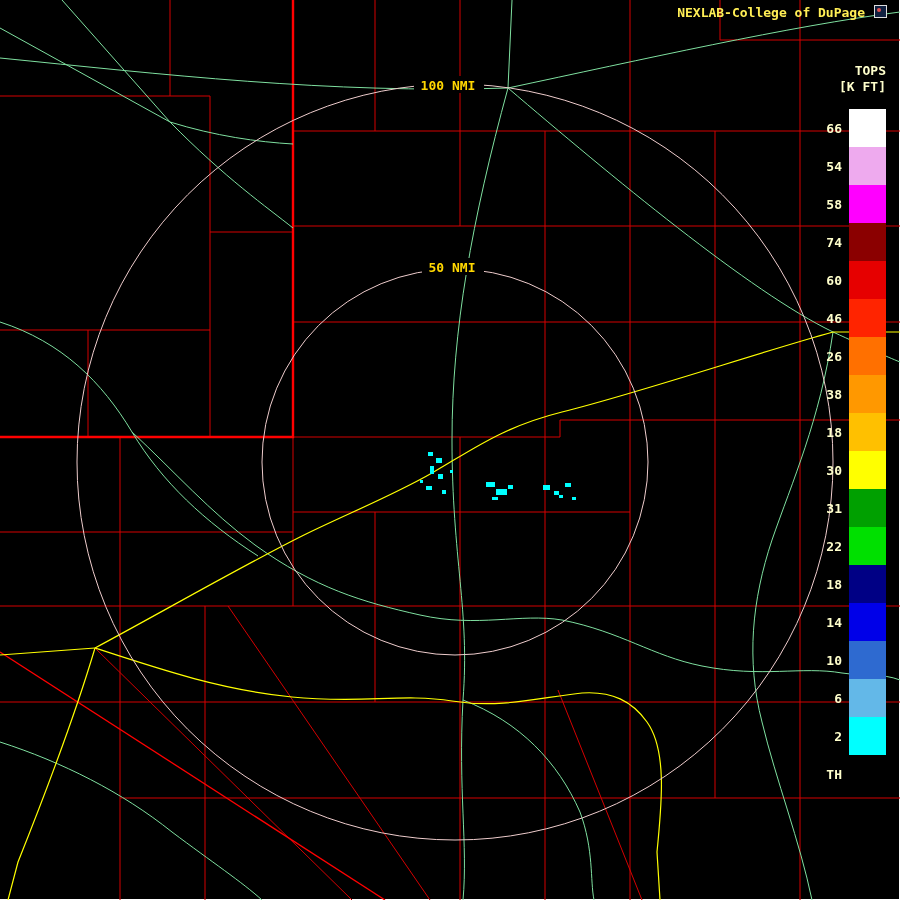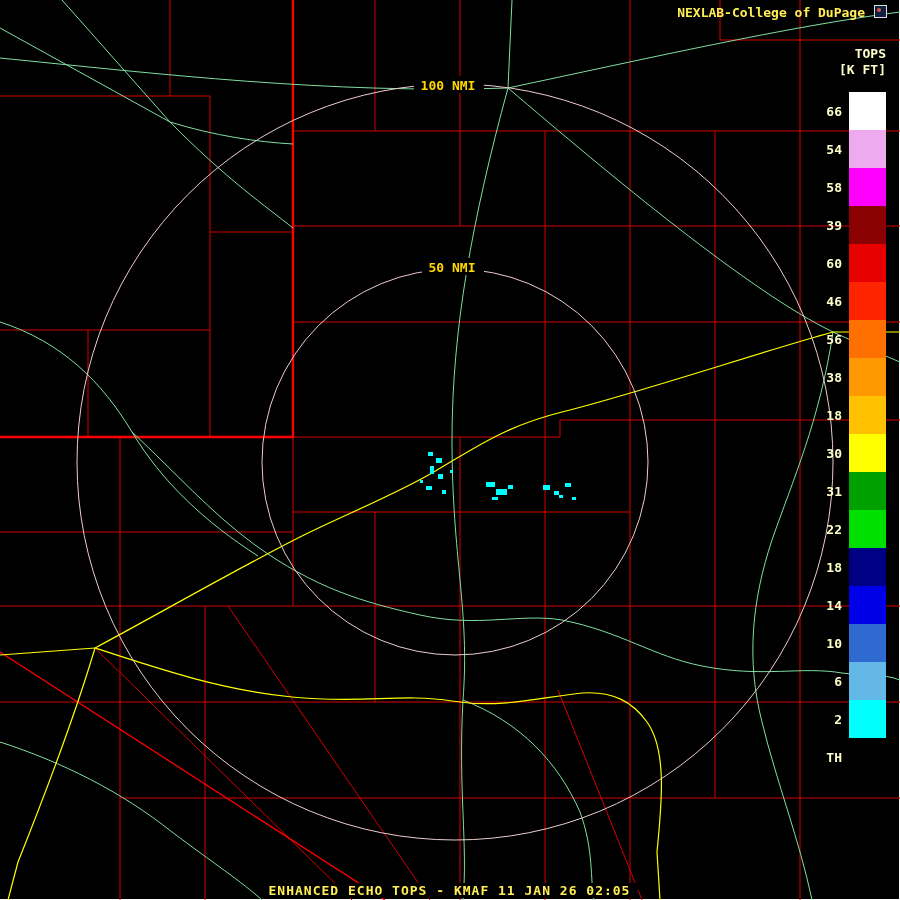--- a/index.html
+++ b/index.html
@@ -16,21 +16,21 @@
   .ring{stroke:var(--ring,#eecccc);stroke-width:1;fill:none}
   .echo rect{fill:var(--echo,#0ff)}
   .lblbg{fill:#000}
   .maplabel{fill:var(--label-text,#ffd700);font:bold 13px "DejaVu Sans Mono",monospace}
   .title{position:absolute;top:5px;right:34px;color:var(--header-text,#ffee55);
          font:bold 13px "DejaVu Sans Mono",monospace;white-space:nowrap}
   .img-icon{position:absolute;top:5px;right:12px;width:13px;height:13px;
             border:1px solid #ddd;background:#102040}
   .img-icon::after{content:"";position:absolute;left:2px;top:2px;width:4px;height:4px;
             background:#e05050;border-radius:50%}
-  .legend{position:absolute;top:46px;right:13px;text-align:right}
+  .legend{position:absolute;top:63px;right:13px;text-align:right}
   .legend-title,.legend-unit{color:var(--scale-text,#ffffcc);
             font:bold 13px "DejaVu Sans Mono",monospace;line-height:16px}
   .scale{margin-top:14px}
   .lrow{display:flex;align-items:center;justify-content:center;height:38px}
   .lnum{width:36px;text-align:right;padding-right:7px;color:var(--scale-text,#ffffcc);
         font:bold 13px "DejaVu Sans Mono",monospace}
   .lsw{width:37px;height:38px;display:block}
   .caption{position:absolute;bottom:1px;left:0;width:100%;text-align:center;
            color:var(--header-text,#ffee55);font:bold 13px "DejaVu Sans Mono",monospace;
            letter-spacing:1px}
@@ -124,33 +124,33 @@
         </div>
       <div class="lrow">
           <span class="lnum">54</span>
           <span class="lsw" style="background: rgb(238, 170, 238);"></span>
         </div>
       <div class="lrow">
           <span class="lnum">58</span>
           <span class="lsw" style="background: rgb(255, 0, 255);"></span>
         </div>
       <div class="lrow">
-          <span class="lnum">39</span>
+          <span class="lnum">74</span>
           <span class="lsw" style="background: rgb(139, 0, 0);"></span>
         </div>
       <div class="lrow">
           <span class="lnum">60</span>
           <span class="lsw" style="background: rgb(230, 0, 0);"></span>
         </div>
       <div class="lrow">
           <span class="lnum">46</span>
           <span class="lsw" style="background: rgb(255, 36, 0);"></span>
         </div>
       <div class="lrow">
-          <span class="lnum">56</span>
+          <span class="lnum">26</span>
           <span class="lsw" style="background: rgb(255, 112, 0);"></span>
         </div>
       <div class="lrow">
           <span class="lnum">38</span>
           <span class="lsw" style="background: rgb(255, 152, 0);"></span>
         </div>
       <div class="lrow">
           <span class="lnum">18</span>
           <span class="lsw" style="background: rgb(255, 192, 0);"></span>
         </div>
@@ -186,17 +186,14 @@
           <span class="lnum">2</span>
           <span class="lsw" style="background: rgb(0, 255, 255);"></span>
         </div>
       <div class="lrow">
           <span class="lnum">TH</span>
           <span class="lsw" style="background: rgb(0, 0, 0);"></span>
         </div>
     </div>
   </div>
 
-  <div class="caption">
-    <span>ENHANCED ECHO TOPS - KMAF 11 JAN 26 02:05</span>
-  </div>
 
 </div>
 
 </body></html>

